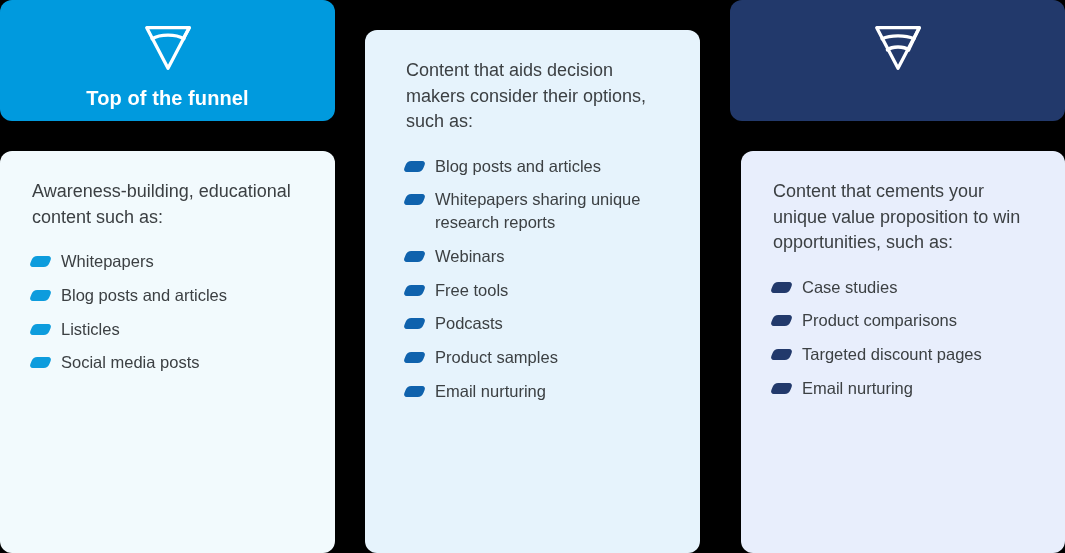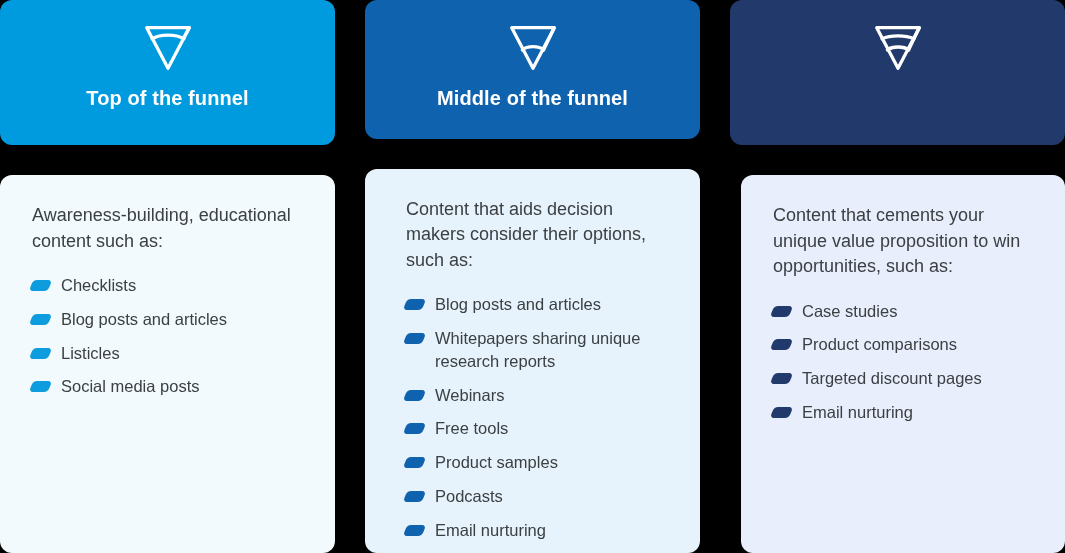--- a/index.html
+++ b/index.html
@@ -27,21 +27,21 @@
 
   .column {
     width: 335px;
     display: flex;
     flex-direction: column;
     flex: 0 0 335px;
   }
 
   
   .header-card {
-    height: 145px;
+    height: 121px;
     border-radius: 12px;
     display: flex;
     flex-direction: column;
     align-items: center;
     justify-content: flex-start;
     box-sizing: border-box;
     padding-top: 18px;
   }
   .header-card.tofu   { background: #009ade; }
   .header-card.mofu   { background: #0f62ad; }
@@ -129,49 +129,39 @@
         </svg>
       </span>
       <div class="header-title">Top of the funnel</div>
     </div>
 
     <div class="body-card tofu">
       <p class="intro">Awareness-building, educational content such as:</p>
       <ul class="bullet-list">
         <li>
           <span class="bullet-mark"></span>
-          <span class="bullet-text">Checklists</span>
+          <span class="bullet-text">Whitepapers</span>
         </li>
         <li>
           <span class="bullet-mark"></span>
           <span class="bullet-text">Blog posts and articles</span>
         </li>
         <li>
           <span class="bullet-mark"></span>
           <span class="bullet-text">Listicles</span>
         </li>
         <li>
           <span class="bullet-mark"></span>
           <span class="bullet-text">Social media posts</span>
         </li>
       </ul>
     </div>
   </div>
 
   <div class="column mofu">
-    <div class="header-card mofu">
-      <span>
-        <svg class="funnel-icon" viewBox="0 0 60 60" fill="none" xmlns="http://www.w3.org/2000/svg">
-          <path d="M8 10 H52 L30 52 Z" stroke="#ffffff" stroke-width="3.4" stroke-linejoin="round" fill="none"></path>
-          <path d="M19 33 C24 28.5, 36 28.5, 41 33" stroke="#ffffff" stroke-width="3.4" stroke-linecap="round" fill="none"></path>
-          <path d="M52 10 L41 33" stroke="#ffffff" stroke-width="3.4" stroke-linecap="round"></path>
-        </svg>
-      </span>
-      <div class="header-title">Middle of the funnel</div>
-    </div>
 
     <div class="body-card mofu">
       <p class="intro">Content that aids decision makers consider their options, such as:</p>
       <ul class="bullet-list">
         <li>
           <span class="bullet-mark"></span>
           <span class="bullet-text">Blog posts and articles</span>
         </li>
         <li>
           <span class="bullet-mark"></span>
@@ -180,25 +170,25 @@
         <li>
           <span class="bullet-mark"></span>
           <span class="bullet-text">Webinars</span>
         </li>
         <li>
           <span class="bullet-mark"></span>
           <span class="bullet-text">Free tools</span>
         </li>
         <li>
           <span class="bullet-mark"></span>
+          <span class="bullet-text">Podcasts</span>
+        </li>
+        <li>
+          <span class="bullet-mark"></span>
           <span class="bullet-text">Product samples</span>
-        </li>
-        <li>
-          <span class="bullet-mark"></span>
-          <span class="bullet-text">Podcasts</span>
         </li>
         <li>
           <span class="bullet-mark"></span>
           <span class="bullet-text">Email nurturing</span>
         </li>
       </ul>
     </div>
   </div>
 
   <div class="column bofu">

